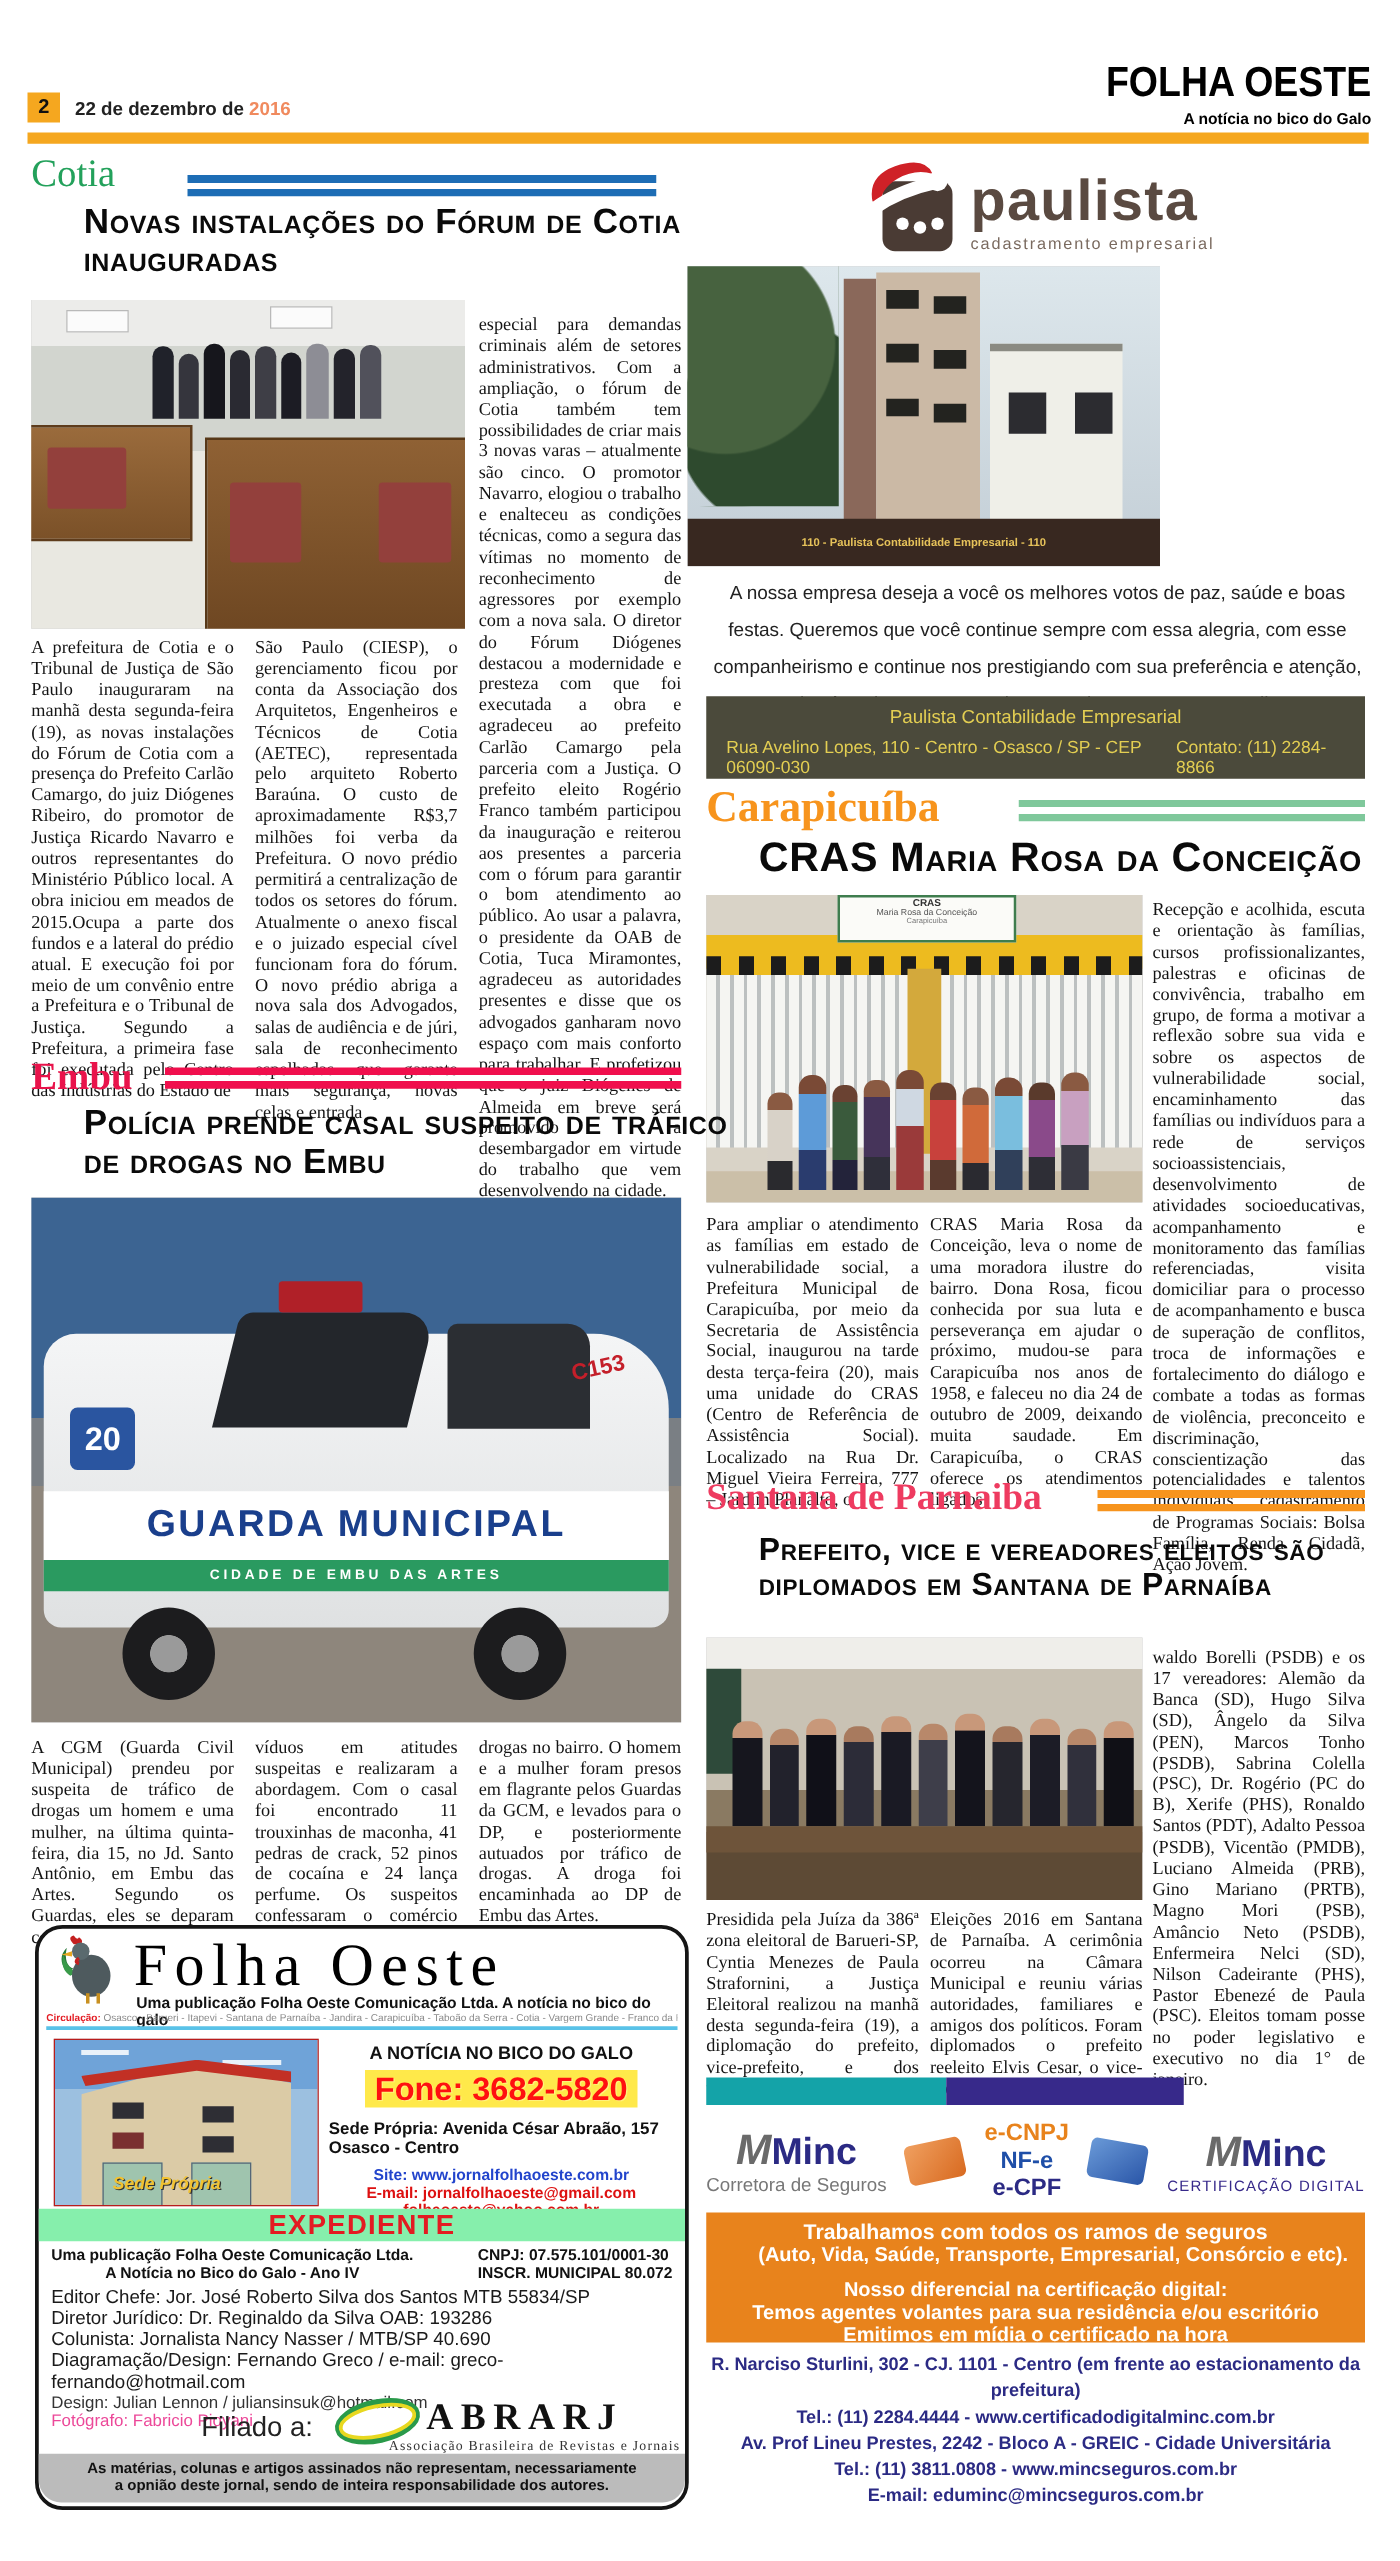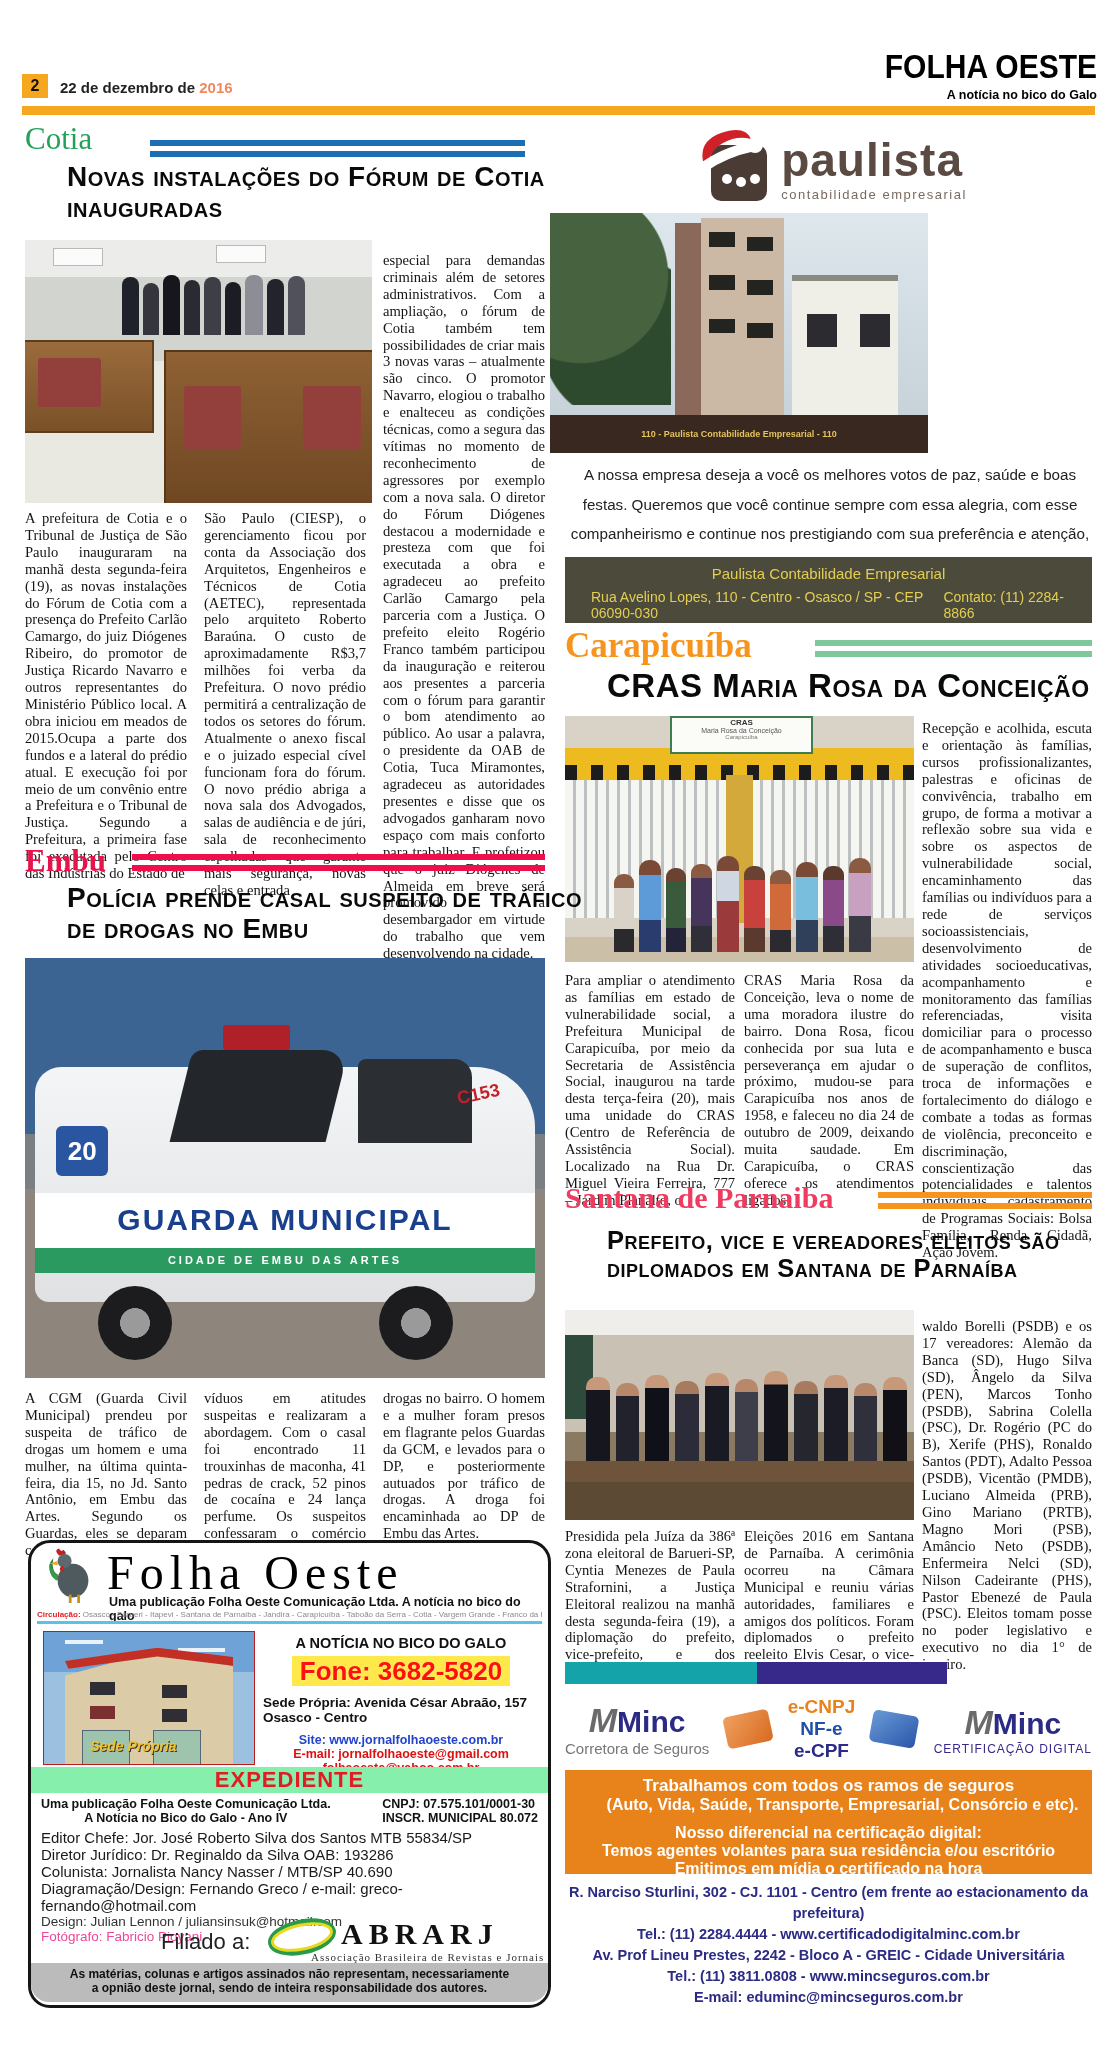--- a/index.html
+++ b/index.html
@@ -108,21 +108,21 @@
         <circle cx="34" cy="52" r="5" fill="#fff"></circle>
         <circle cx="48" cy="55" r="5" fill="#fff"></circle>
         <circle cx="62" cy="52" r="5" fill="#fff"></circle>
         <path d="M10 34 Q6 14 28 6 Q52 -2 58 12 Q44 8 30 16 Q16 24 16 38 Z" fill="#cf2127"></path>
         <path d="M8 36 Q26 22 58 14 L62 24 Q34 30 14 44 Z" fill="#ffffff"></path>
         <circle cx="62" cy="18" r="8" fill="#ffffff"></circle>
       </svg>
     </span>
     <span style="display:inline-block;">
       <div class="pau-brand">paulista</div>
-      <div class="pau-sub">contabilidade empresarial</div>
+      <div class="pau-sub">cadastramento empresarial</div>
     </span>
   </div>
 
   <div class="abs ph" style="left:550px;top:213px;width:378px;height:240px;">
     <div style="left:0;top:0;width:100%;height:100%;background:linear-gradient(#dde7ec,#c3ced6);"></div>
     <div style="left:-8%;top:-10%;width:40%;height:90%;background:radial-gradient(circle at 40% 40%, #47623f 0 55%, transparent 56%),radial-gradient(circle at 70% 70%, #2e4a2e 0 45%, transparent 46%);"></div>
     <div style="left:33%;top:4%;width:7%;height:88%;background:#8a685a;"></div>
     <div style="left:40%;top:2%;width:22%;height:90%;background:#cbb9a5;"></div>
     <div style="left:42%;top:8%;width:7%;height:6%;background:#23231f;"></div>
     <div style="left:52%;top:10%;width:7%;height:6%;background:#23231f;"></div>
@@ -135,21 +135,21 @@
     <div style="left:82%;top:42%;width:8%;height:14%;background:#2c2c30;"></div>
     <div style="left:0;top:84%;width:100%;height:16%;background:#382820;display:flex;align-items:center;justify-content:center;">
       <span class="sign-small" style="position:static;">110   -   Paulista Contabilidade Empresarial   -   110</span>
     </div>
   </div>
 
   <div class="abs greeting" style="left:565px;top:460px;width:530px;">A nossa empresa deseja a você os melhores votos de paz, saúde e boas festas. Queremos que você continue sempre com essa alegria, com esse companheirismo e continue nos prestigiando com sua preferência e atenção, pois só assim teremos motivos para buscar sempre o melhor.</div>
 
   <div class="abs paubox" style="left:565px;top:557px;width:527px;height:66px;">
     <div style="text-align:center;font-size:15px;padding-top:8px;">Paulista Contabilidade Empresarial</div>
-    <div style="display:flex;justify-content:space-between;padding:7px 16px 0 26px;font-size:14px;">
+    <div style="display:flex;justify-content:space-between;padding:7px 16px 0 16px;font-size:14px;">
       <span>Rua Avelino Lopes, 110 - Centro - Osasco / SP - CEP 06090-030</span>
       <span>Contato: (11) 2284-8866</span>
     </div>
   </div>
 
   <div class="abs sect" style="left:565px;top:628px;color:#F7941D;font-size:35px;">Carapicuíba</div>
   <div class="abs rule2" style="left:815px;top:640px;width:277px;
        background:linear-gradient(#7FC89B 0 6px,transparent 6px 11px,#7FC89B 11px 17px);"></div>
   <div class="abs headline" style="left:565px;top:668px;width:545px;font-size:33px;white-space:nowrap;">CRAS Maria Rosa da Conceição</div>
 

